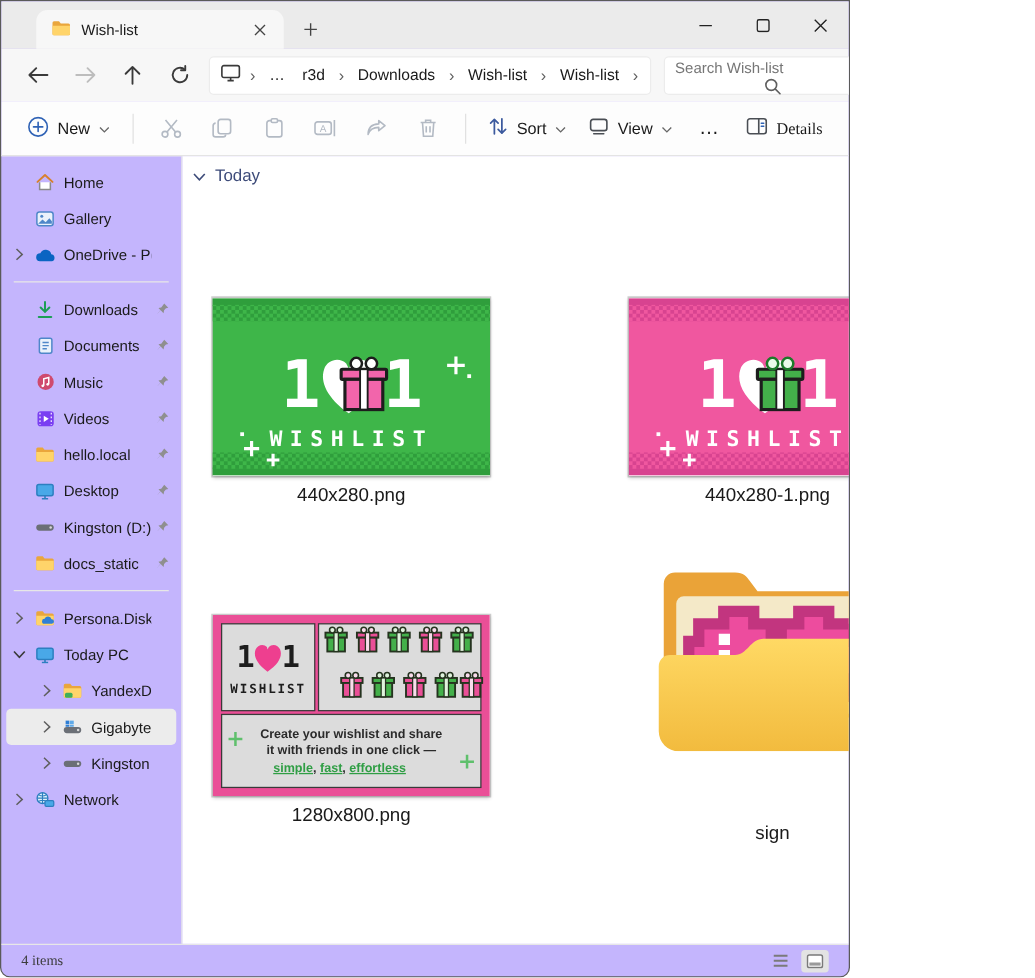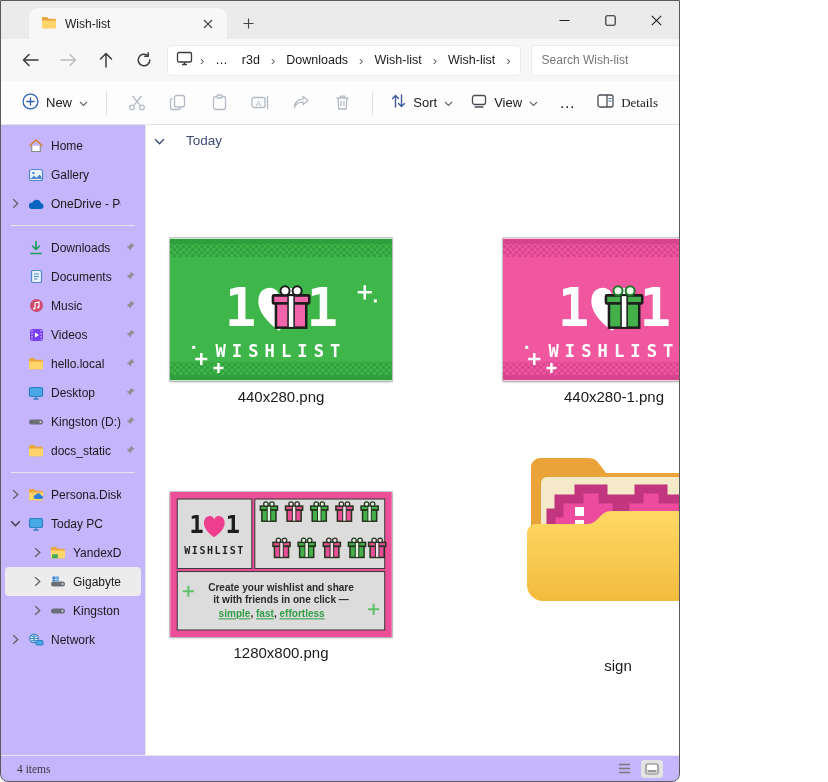--- a/index.html
+++ b/index.html
@@ -25,21 +25,21 @@
   .win-btn { width:46px; height:100%; display:flex; align-items:center; justify-content:center; }
 
   
   .navbar { height:42px; background:#f7f7f7; display:flex; align-items:center; padding:0 10px; flex:none; }
   .nav-btn { width:38px; height:32px; display:flex; align-items:center; justify-content:center; border-radius:4px; flex:none; }
   .addressbar { width:440px; height:31px; margin-left:4px; background:#fff; border:1px solid #ececec;
     border-radius:4px; display:flex; align-items:center; padding:0 8px; gap:6px; font-size:12.5px; }
   .crumb { padding:2px 4px; white-space:nowrap; }
   .crumb-sep { color:#5f5f5f; font-size:13px; padding:0 1px; }
   .searchbox { width:174px; height:31px; margin-left:10px; background:#fff; border:1px solid #ececec;
-    border-radius:4px; display:flex; align-items:center; padding:0 8px; }
+    border-radius:4px; display:flex; align-items:center; padding:0 8px;flex-direction:column; }
   .searchbox input { border:none; outline:none; flex:1; min-width:0; font-size:12px; color:#333;
     font-family:inherit; background:transparent; }
   .searchbox input::placeholder { color:#767676; }
 
   
   .toolbar { height:44px; background:#fdfdfd; border-bottom:1px solid #e4e4e4;
     display:flex; align-items:center; padding:0 12px; flex:none; }
   .tb-btn { display:flex; align-items:center; gap:7px; padding:6px 9px; border-radius:4px; font-size:13px; }
   .tb-sep { width:1px; height:24px; background:#e1e1e1; margin:0 9px; flex:none; }
   .tb-icon { width:42px; height:34px; display:flex; align-items:center; justify-content:center; border-radius:4px; }
@@ -53,21 +53,21 @@
     border-radius:4px; padding-right:2px; }
   .srow.selected { background:#ececec; }
   .chev { width:20px; flex:none; display:flex; align-items:center; justify-content:center; }
   .chev.indent { margin-left:22px; }
   .sicon { width:22px; flex:none; display:flex; align-items:center; justify-content:center; }
   .slabel { flex:1; white-space:nowrap; overflow:hidden; padding-left:4px; }
   .pin { width:18px; flex:none; display:flex; align-items:center; justify-content:center; }
   .sdivider { height:1px; background:#e7e7e7; margin:7px 10px; }
 
   .content { flex:1; position:relative; background:#fff; }
-  .group-header { position:absolute; left:8px; top:8px; display:flex; align-items:center; gap:21px;
+  .group-header { position:absolute; left:8px; top:8px; display:flex; align-items:center; gap:7px;
     color:#3d4b79; font-size:13.5px; }
   .tile { position:absolute; width:228px; text-align:center; }
   .thumb { display:block; margin:0 auto; box-shadow:0 0 0 1px rgba(0,0,0,.18), 0 1px 3px rgba(0,0,0,.22); }
   .file-label { font-size:15px; color:#1a1a1a; margin-top:7px; white-space:nowrap; }
   .tile-folder .file-label { margin-top:52px; }
 
   
   .statusbar { height:26px; flex:none; border-top:1px solid #e7e7e7; display:flex; align-items:center;
     padding:0 16px; font-size:11.5px; color:#3c3c3c;font-family:Liberation Serif, serif; }
   .status-views { margin-left:auto; display:flex; gap:6px; align-items:center; }

